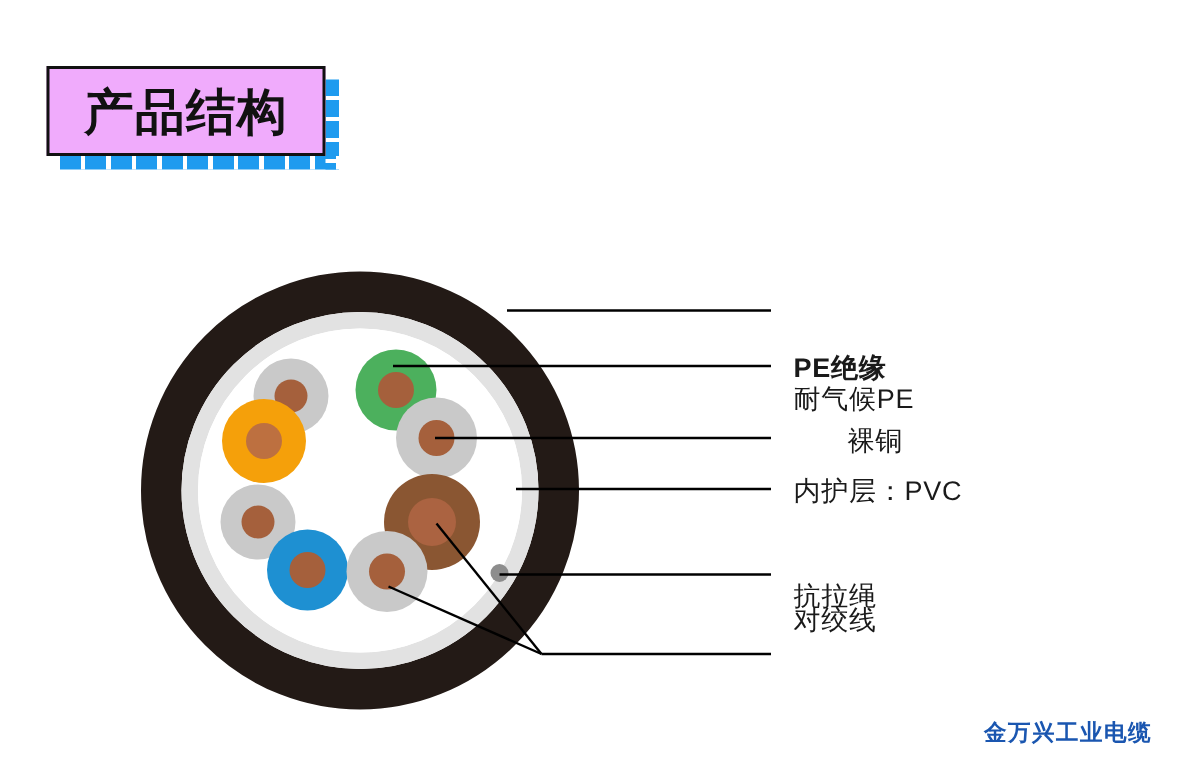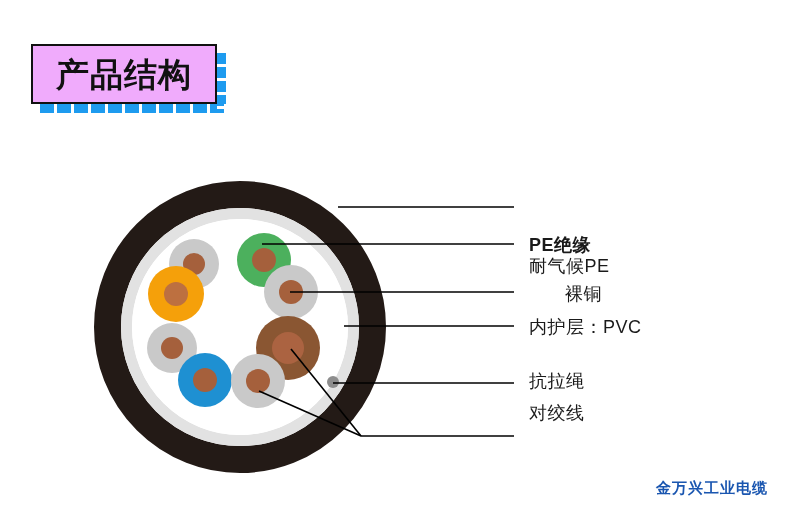--- a/index.html
+++ b/index.html
@@ -217,19 +217,19 @@
         <line x1="361" y1="436" x2="291" y2="349" stroke="#000000" stroke-width="1.6"></line>
         <line x1="361" y1="436" x2="259" y2="391" stroke="#000000" stroke-width="1.6"></line>
       </g>
   </svg>
 
   <div id="labels-host">
       <div class="label" style="left: 529px; top: 214px; margin-top: 43px;">耐气候PE</div>
       <div class="label" style="left: 529px; top: 236px; font-weight: bold;">PE绝缘</div>
       <div class="label" style="left: 529px; top: 285px; margin-left: 36px;">裸铜</div>
       <div class="label" style="left: 529px; top: 318px;">内护层：PVC</div>
-      <div class="label" style="left: 529px; top: 372px;">抗拉绳</div>
+      <div class="label" style="left: 529px; top: 388px;">抗拉绳</div>
       <div class="label" style="left: 529px; top: 404px;">对绞线</div>
     </div>
 
   <div id="footer">金万兴工业电缆</div>
 
 </div>
 
 </body></html>

